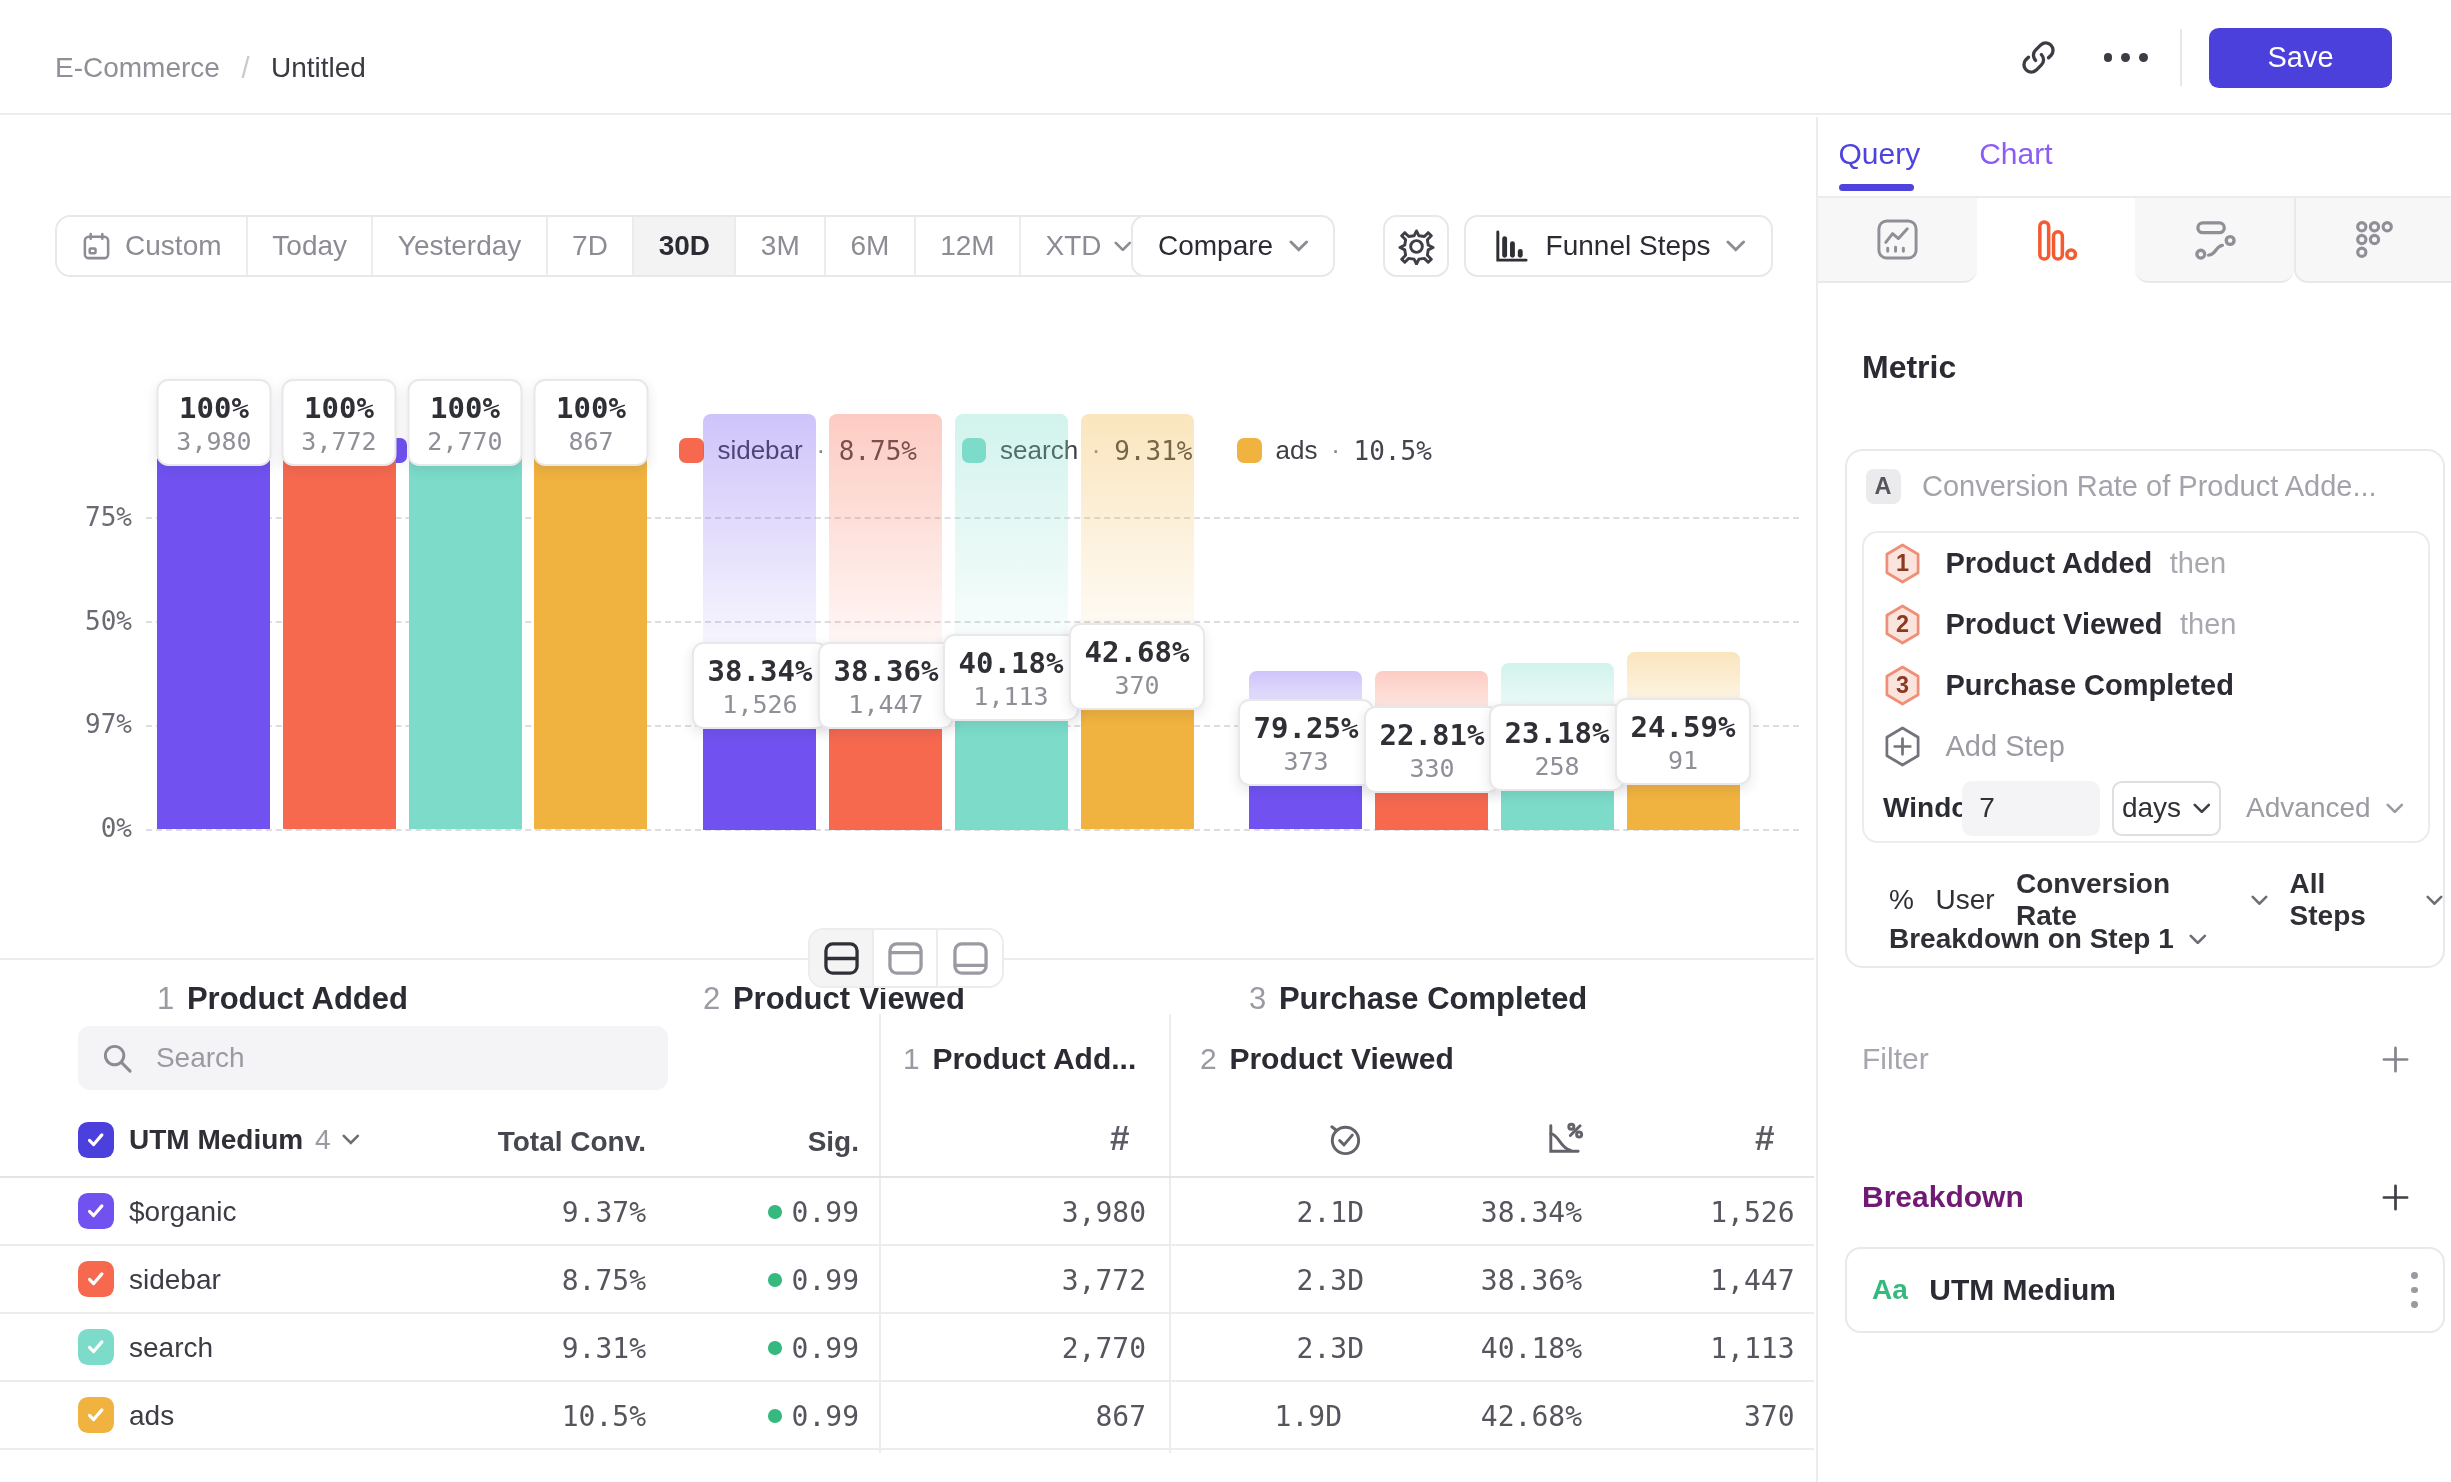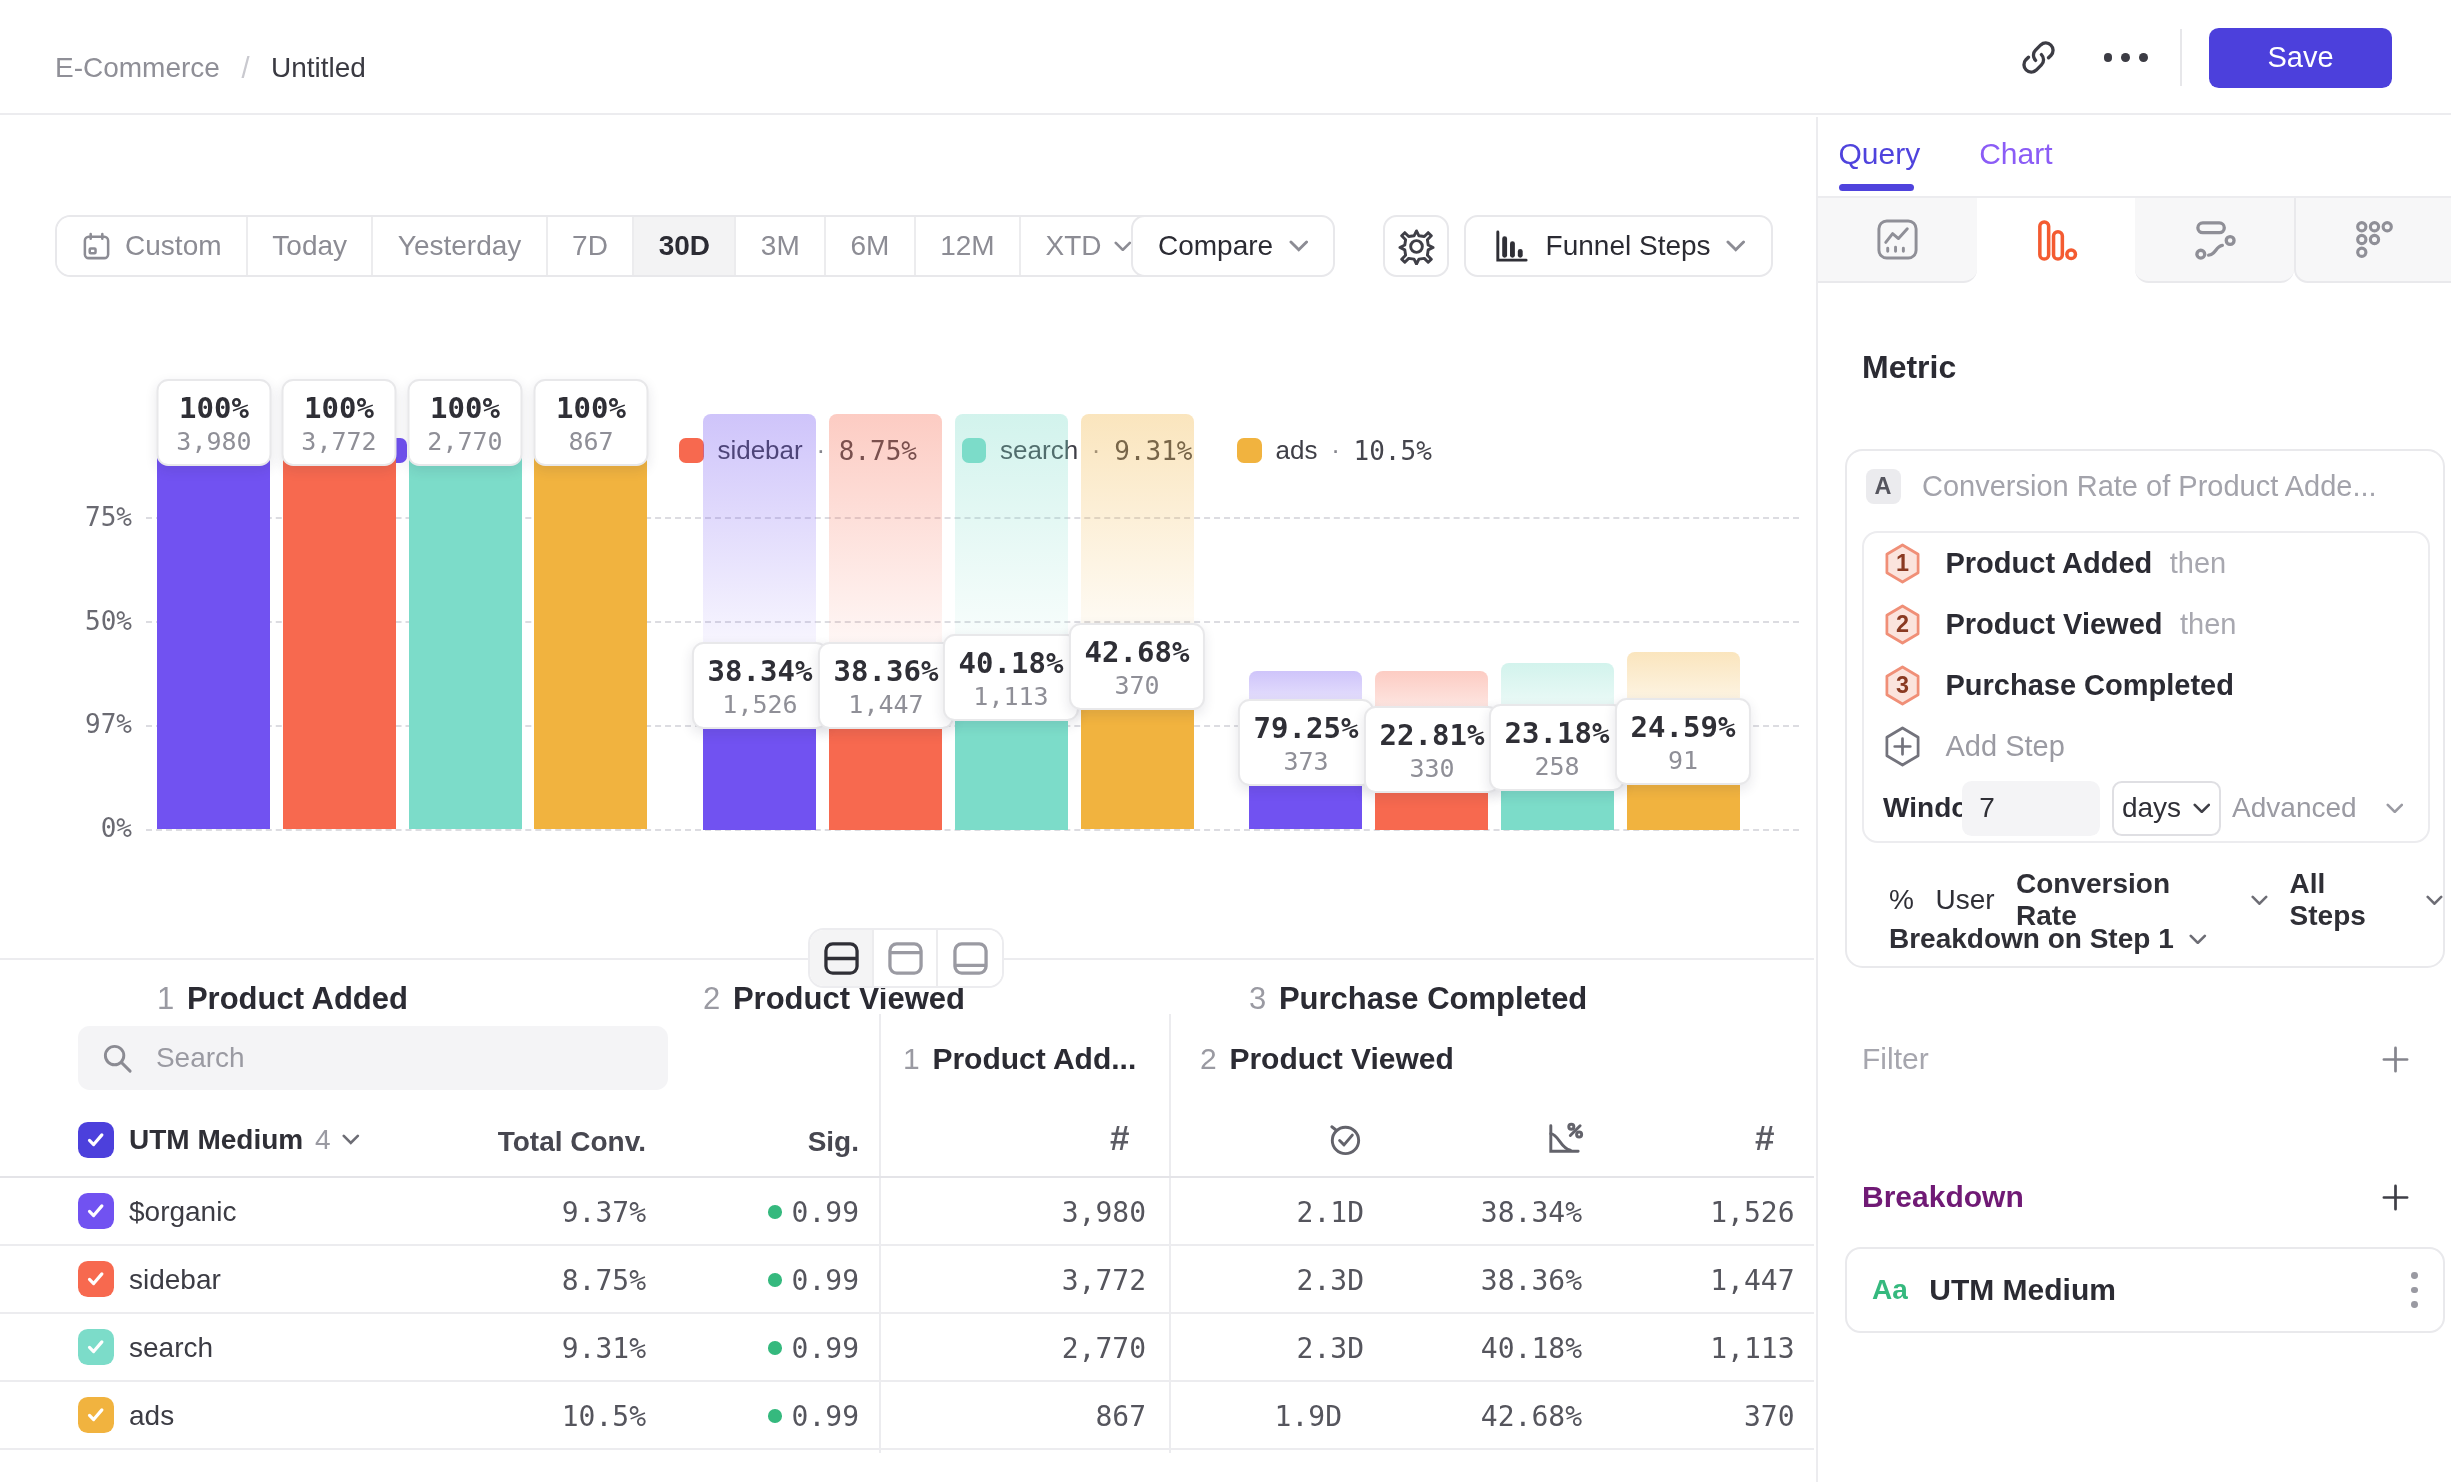--- a/index.html
+++ b/index.html
@@ -126,21 +126,21 @@
   .steprow { position:relative; height:61px; display:flex; align-items:center; gap:23.4px; padding-left:19.5px; }
   .steprow .lbl { font-size:29px; font-weight:600; color:#2b2b33; white-space:nowrap; }
   .steprow .sfx { font-size:29px; color:#a8a8b0; margin-left:-5.9px; }
   .steprow.add .lbl { color:#9b9ba3; font-weight:400; }
   .winrow { position:relative; height:62px; display:flex; align-items:center; padding-left:19.5px; }
   .winlabel { font-size:28px; font-weight:600; color:#2b2b33; }
   .wininput { position:absolute; left:98px; width:138px; height:55px; background:#f4f4f6; border-radius:9.8px;
               font-size:28px; color:#2f2f36; display:flex; align-items:center; padding-left:17.6px; }
   .winunit { position:absolute; left:248px; width:109px; height:55px; border:2px solid #dfdfe3; border-radius:9.8px;
              font-size:28px; color:#2f2f36; display:flex; align-items:center; justify-content:center; gap:11.7px; cursor:pointer; }
-  .winadv { position:absolute; right:24.4px; font-size:28px; color:#9b9ba3; display:flex; gap:29px; align-items:center; cursor:pointer; }
+  .winadv { position:absolute; right:24.4px; font-size:28px; color:#9b9ba3; display:flex; gap:15px; align-items:center; cursor:pointer; }
   .measurerow { position:absolute; left:42px; top:417px; display:flex; align-items:center; gap:21.5px;
                 font-size:28px; font-weight:500; color:#2f2f36; }
   .bdonrow { position:absolute; left:42px; top:472px; display:flex; align-items:center; gap:15.6px;
              font-size:28px; font-weight:600; color:#2f2f36; cursor:pointer; }
   .sectionrow { position:absolute; left:44px; right:41px; display:flex; justify-content:space-between; align-items:center; }
   .sec-label-gray { font-size:30px; color:#a6a6ae; }
   .sec-label-dark { font-size:30px; color:#701a75; font-weight:600; }
   .plus { color:#85858d; cursor:pointer; }
   .plus.dark { color:#3f3f47; }
   .bd-card { position:absolute; left:27px; top:1130px; width:600px; height:86px; border:2px solid #e9e9ec;

